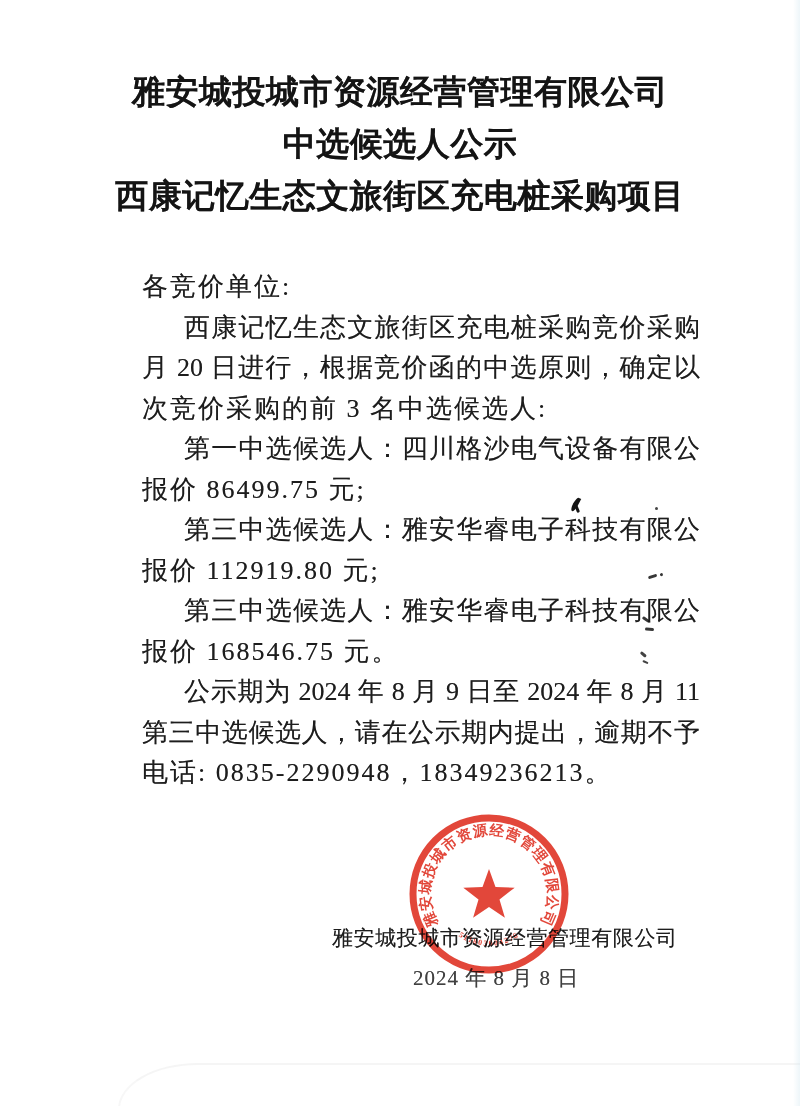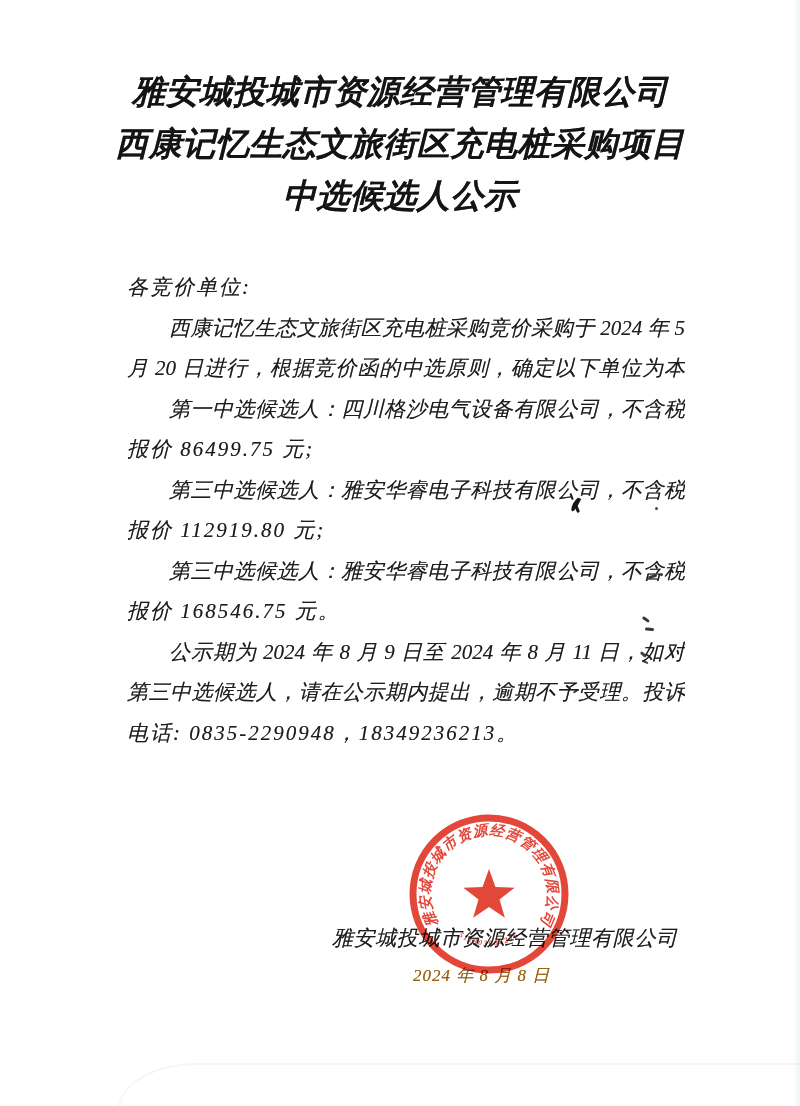--- a/index.html
+++ b/index.html
@@ -6,42 +6,41 @@
   body {
     width: 800px; height: 1106px;
     background: #ffffff;
     font-family: "Liberation Serif", serif;
     position: relative;
     overflow: hidden;
   }
   .page {
     position: absolute; inset: 0;
     background: #ffffff;
-    font-style: italic;
   }
 
   
   .title {
     position: absolute;
     left: 0; right: 0; top: 66px;
     text-align: center;
     font-weight: 700;
     font-size: 33px;
     line-height: 52px;
     color: #141414;
     letter-spacing: 0.5px;
     text-shadow: 0 0 0.6px rgba(0,0,0,0.55);
   }
 
   
   .docbody {
     position: absolute;
-    left: 127px; top: 267px;
+    left: 142px; top: 267px;
     width: 558px;
-    font-size: 21px;
+    font-size: 26px;
     color: #1d1d1d;
     text-shadow: 0 0 0.5px rgba(0,0,0,0.45);
   }
   .bline {
     height: 40.5px;
     line-height: 40.5px;
     white-space: nowrap;
     letter-spacing: 2px;
   }
   .bline.jst {
@@ -59,23 +58,23 @@
     left: 332px; top: 924px;
     font-size: 21px;
     letter-spacing: 0.6px;
     color: #1d1d1d;
     white-space: nowrap;
     text-shadow: 0 0 0.5px rgba(0,0,0,0.45);
   }
   .sig-date {
     position: absolute;
     left: 413px; top: 964px;
-    font-size: 17px;
+    font-size: 21px;
     letter-spacing: 1px;
-    color: #a16207;
+    color: #404040;
     white-space: nowrap;
     text-shadow: 0 0 0.5px rgba(0,0,0,0.45);
   }
 
   
   .seal {
     position: absolute;
     left: 404px; top: 809px;
     width: 170px; height: 170px;
     mix-blend-mode: multiply;
@@ -120,28 +119,29 @@
     background: linear-gradient(to right, rgba(255,255,255,0), rgba(205,228,238,0.35));
   }
 </style>
 </head>
 <body>
 
 <div class="page">
 
   <header class="title">
     <div class="title-line">雅安城投城市资源经营管理有限公司</div>
+    <div class="title-line">中选候选人公示</div>
     <div class="title-line">西康记忆生态文旅街区充电桩采购项目</div>
-    <div class="title-line">中选候选人公示</div>
   </header>
 
   <main class="docbody">
     <div class="bline">各竞价单位:</div>
     <div class="bline jst indent">西康记忆生态文旅街区充电桩采购竞价采购于 2024 年 5</div>
     <div class="bline jst">月 20 日进行，根据竞价函的中选原则，确定以下单位为本</div>
+    <div class="bline">次竞价采购的前 3 名中选候选人:</div>
     <div class="bline jst indent">第一中选候选人：四川格沙电气设备有限公司，不含税</div>
     <div class="bline">报价 86499.75 元;</div>
     <div class="bline jst indent">第三中选候选人：雅安华睿电子科技有限公司，不含税</div>
     <div class="bline">报价 112919.80 元;</div>
     <div class="bline jst indent">第三中选候选人：雅安华睿电子科技有限公司，不含税</div>
     <div class="bline">报价 168546.75 元。</div>
     <div class="bline jst indent">公示期为 2024 年 8 月 9 日至 2024 年 8 月 11 日，如对</div>
     <div class="bline jst">第三中选候选人，请在公示期内提出，逾期不予受理。投诉</div>
     <div class="bline">电话: 0835-2290948，18349236213。</div>
   </main>

